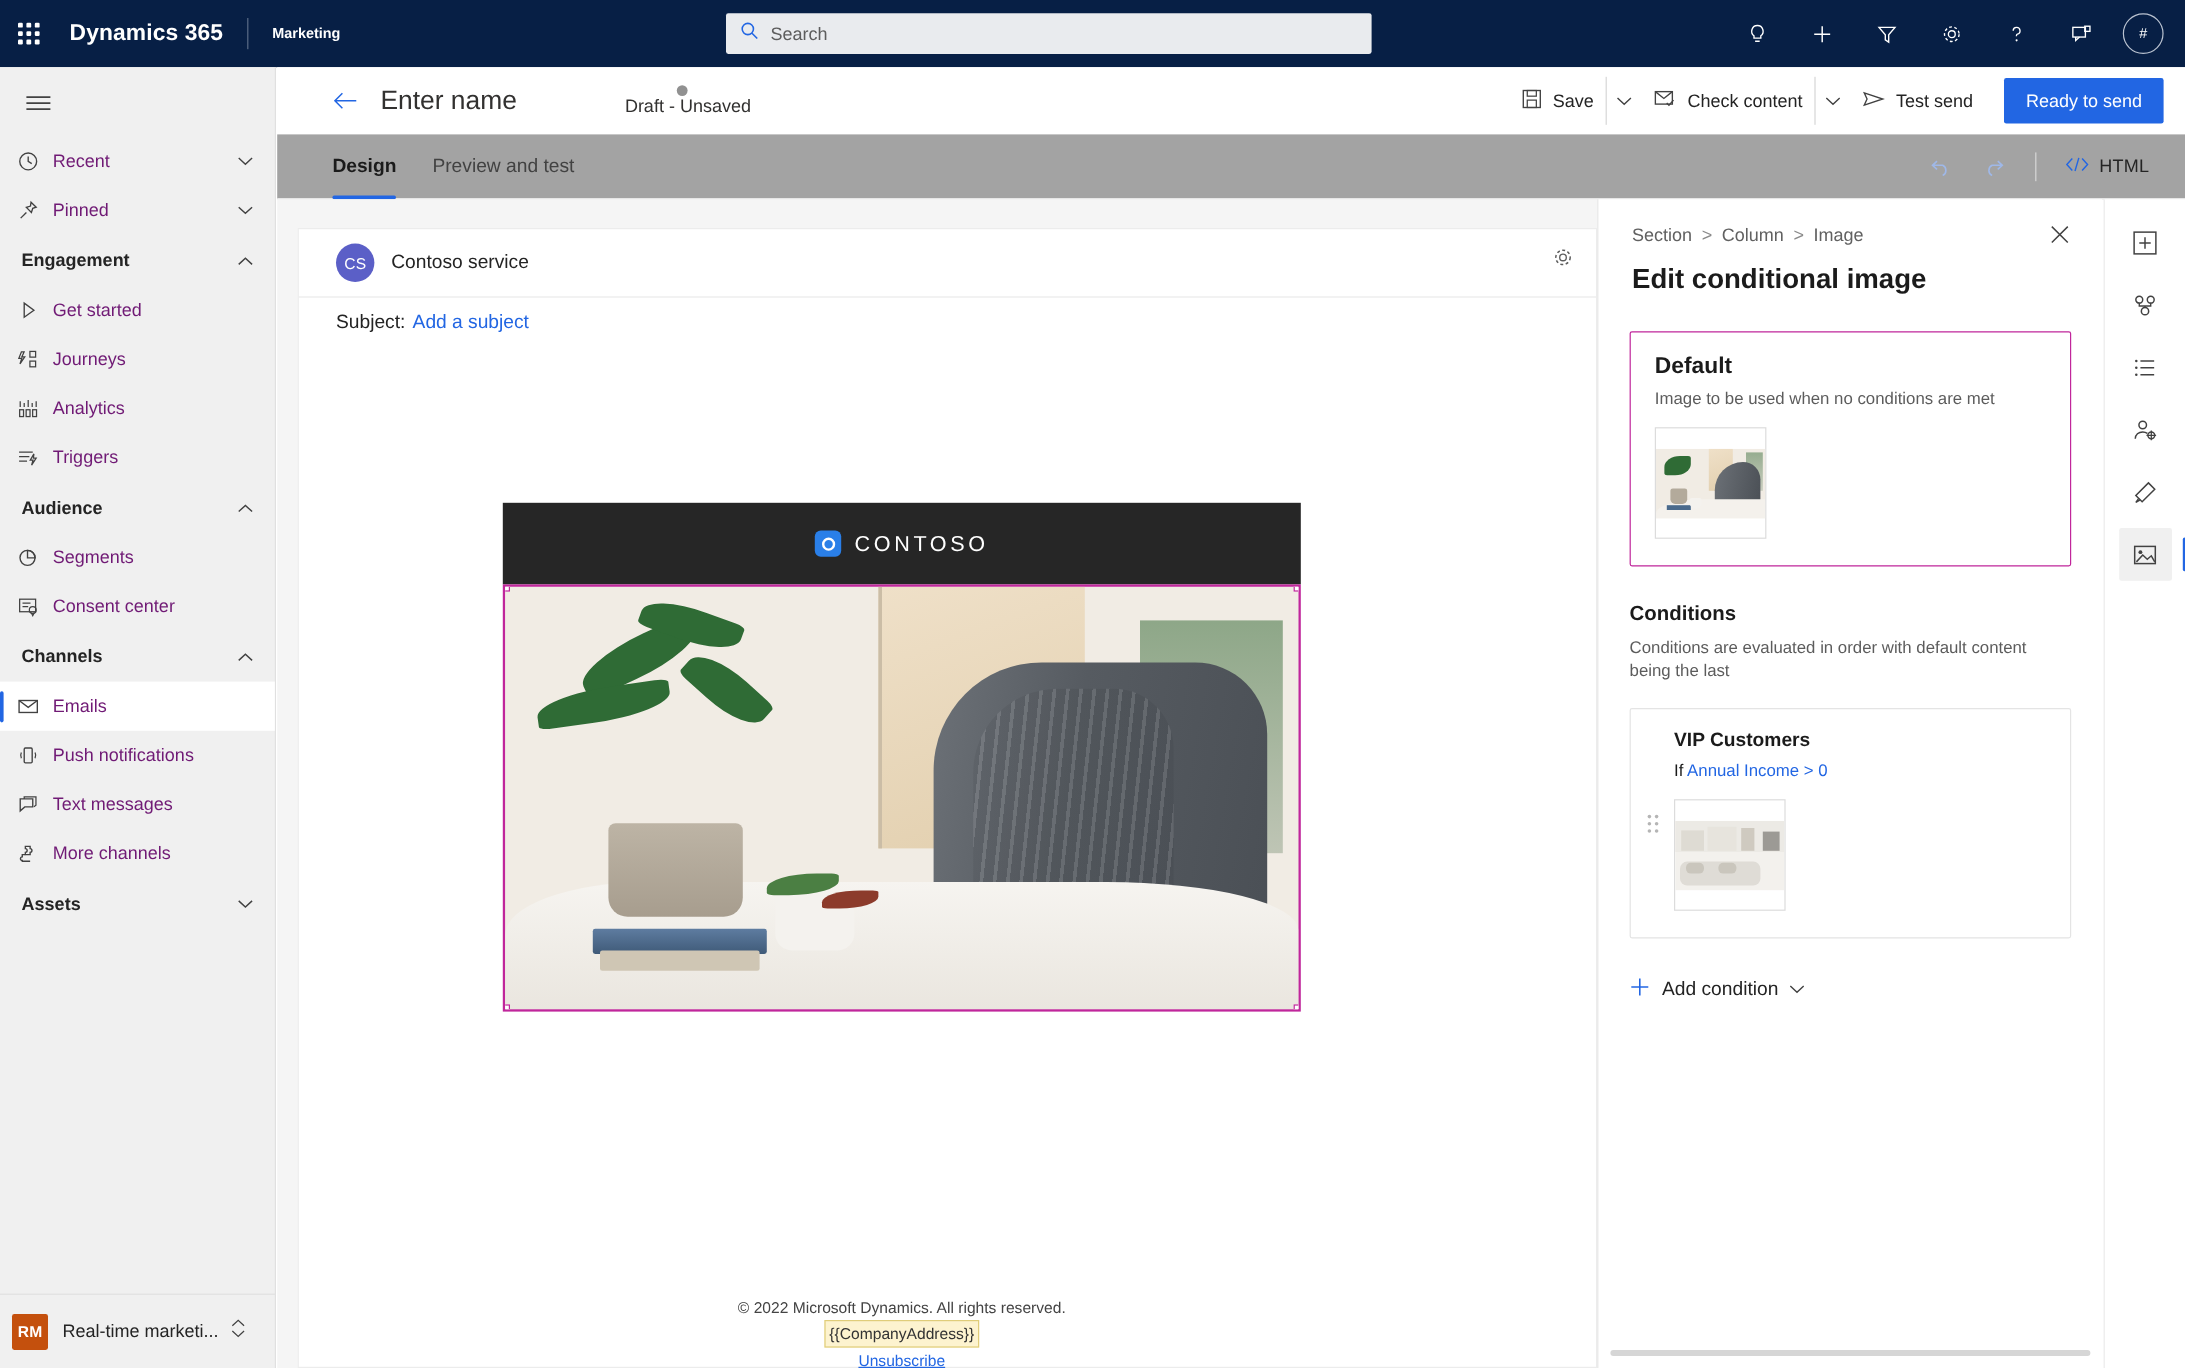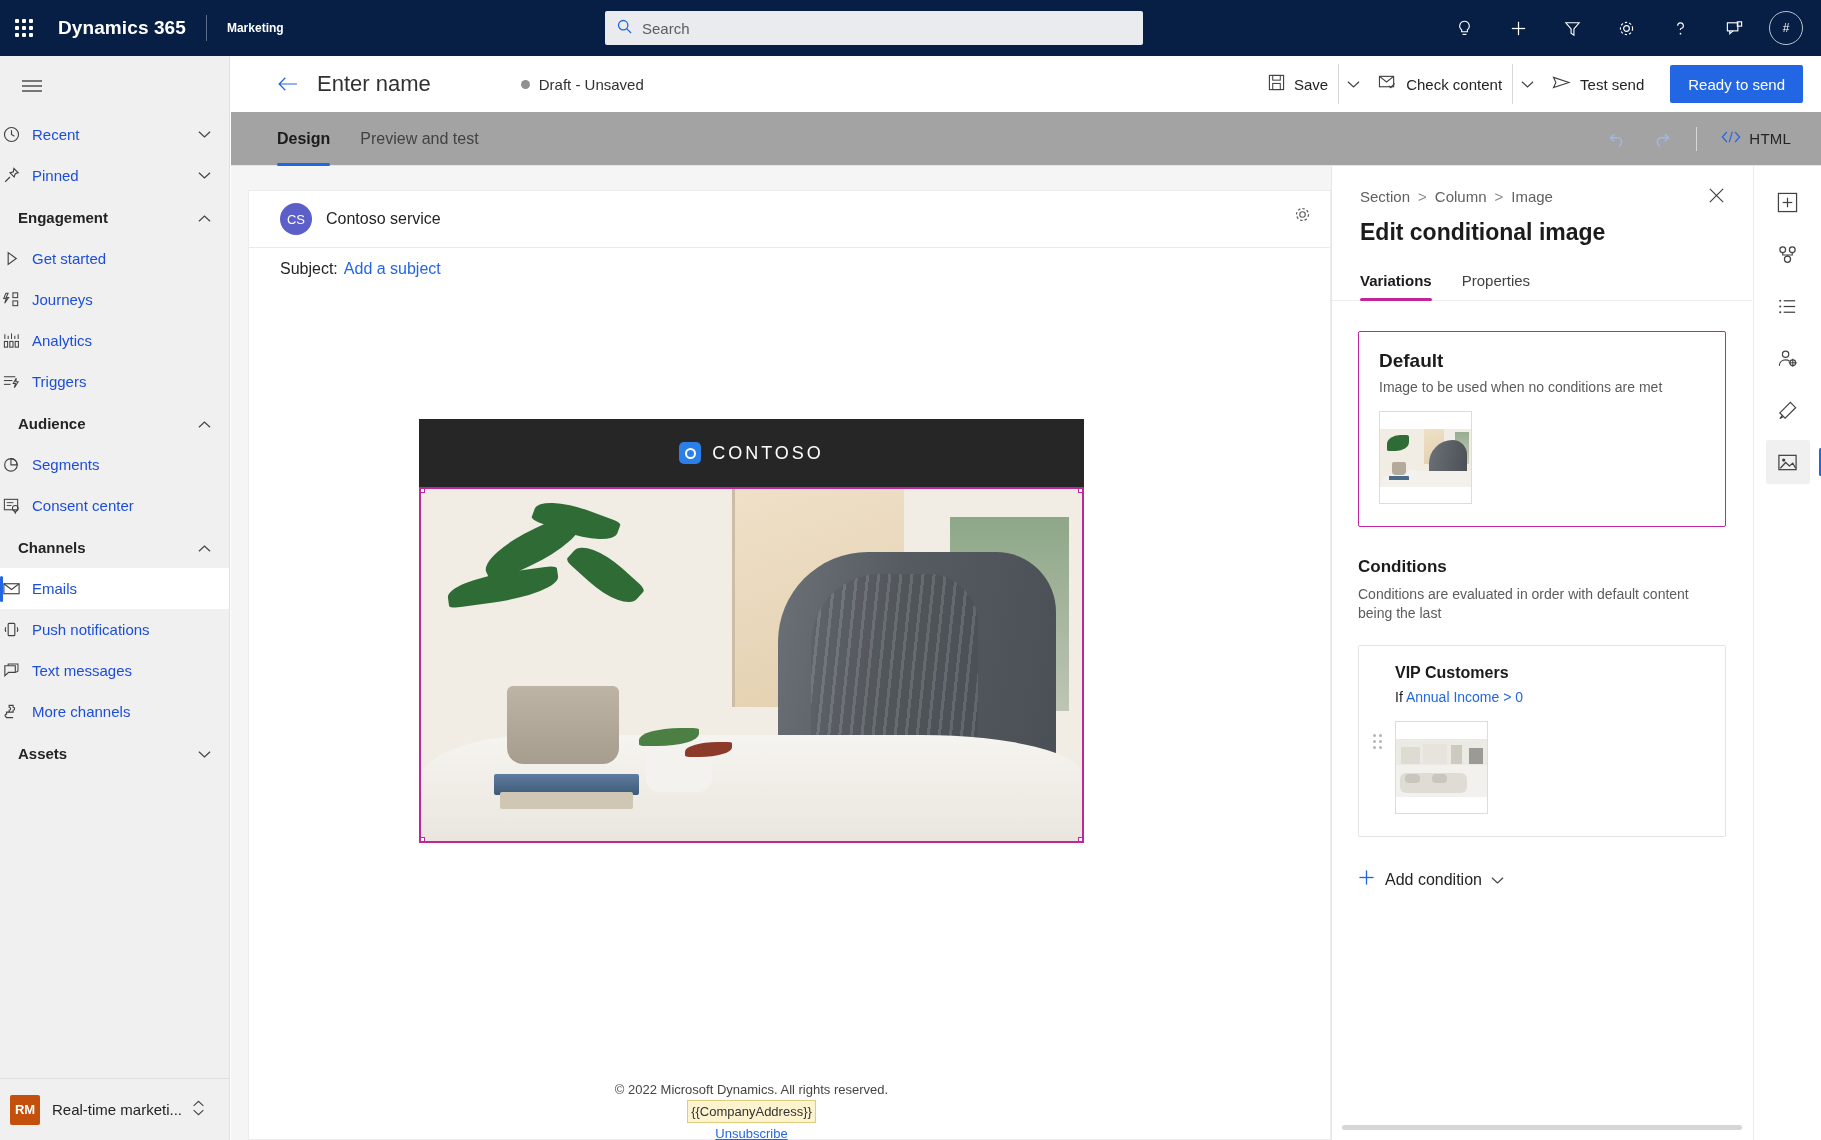--- a/index.html
+++ b/index.html
@@ -53,22 +53,22 @@
   
   .sidebar {
     position: absolute; top: 56px; left: 0; width: 230px; height: 1084px;
     background: #f0f0f0; border-right: 1px solid #e0e0e0;
   }
   .hamburger {
     width: 48px; height: 44px; margin: 8px 0 6px 8px;
     display: flex; align-items: center; justify-content: center; cursor: pointer;
   }
   .nav-item {
-    height: 41px; display: flex; align-items: center; padding-left: 2px;
-    cursor: pointer; position: relative; color: #1d4ed8;
+    height: 41px; display: flex; align-items: center; padding-left: 14px;
+    cursor: pointer; position: relative; color: #701a75;
   }
   .nav-item .ico { width: 30px; display: flex; align-items: center; }
   .nav-item .lbl { font-size: 15px; white-space: nowrap; }
   .nav-item .chev { position: absolute; right: 18px; display: flex; }
   .nav-group {
     height: 42px; display: flex; align-items: center; padding-left: 18px;
     font-size: 15px; font-weight: 700; color: #242424; cursor: pointer; position: relative;
   }
   .nav-group .chev { position: absolute; right: 18px; }
   .nav-item.selected { background: #ffffff; }
@@ -90,21 +90,21 @@
   .rm-label { font-size: 15px; margin-left: 12px; color: #242424; white-space: nowrap; }
 
   
   .cmdbar {
     position: absolute; top: 56px; left: 231px; width: 1590px; height: 56px;
     background: #ffffff; display: flex; align-items: center;
   }
   .back-arrow { margin-left: 46px; cursor: pointer; display: flex; align-items: center; }
   .record-title { font-size: 22px; color: #323130; margin-left: 18px; white-space: nowrap; }
   .status-chip {
-    display: flex; align-items: center; margin-left: 90px; white-space: nowrap;
+    display: flex; align-items: center; margin-left: 90px; white-space: nowrap; flex-direction: column;
   }
   .status-dot { width: 9px; height: 9px; border-radius: 50%; background: #919191; margin-right: 9px; }
   .status-text { font-size: 15px; color: #323130; }
   .cmd-right {
     position: absolute; right: 18px; display: flex; align-items: center; gap: 0;
   }
   .cmd-btn {
     display: flex; align-items: center; height: 40px; padding: 0 10px;
     cursor: pointer; color: #242424; font-size: 15px; white-space: nowrap;
   }
@@ -787,24 +787,20 @@
     <span class="crumb">Image</span>
   </div>
   <span class="rp-close">
     <svg width="19" height="19" viewBox="0 0 20 20">
         <path d="M3 3 17 17M17 3 3 17" fill="none" stroke="#424242" stroke-width="1.3"></path>
       </svg>
   </span>
 
   <div class="rp-title">Edit conditional image</div>
 
-  <div class="rp-tabs">
-    <div class="rp-tab active">Variations</div>
-    <div class="rp-tab">Properties</div>
-  </div>
 
   <div class="default-card">
     <div class="dc-title">Default</div>
     <div class="dc-sub">Image to be used when no conditions are met</div>
     <div class="thumb-box">
       <div class="thumb-img">
         <div style="position:absolute;inset:0;background:#f1ece4"></div>
         <div style="position:absolute;left:48%;top:0;width:22%;height:62%;background:linear-gradient(160deg,#efe0c8,#e2cfae)"></div>
         <div style="position:absolute;right:2%;top:6%;width:16%;height:55%;background:linear-gradient(180deg,rgba(60,110,60,.5),rgba(40,80,40,.2))"></div>
         <div style="position:absolute;right:4%;bottom:8%;width:42%;height:72%;background:linear-gradient(100deg,#6c7177,#4a4f55);border-radius:26px 16px 6px 6px"></div>

